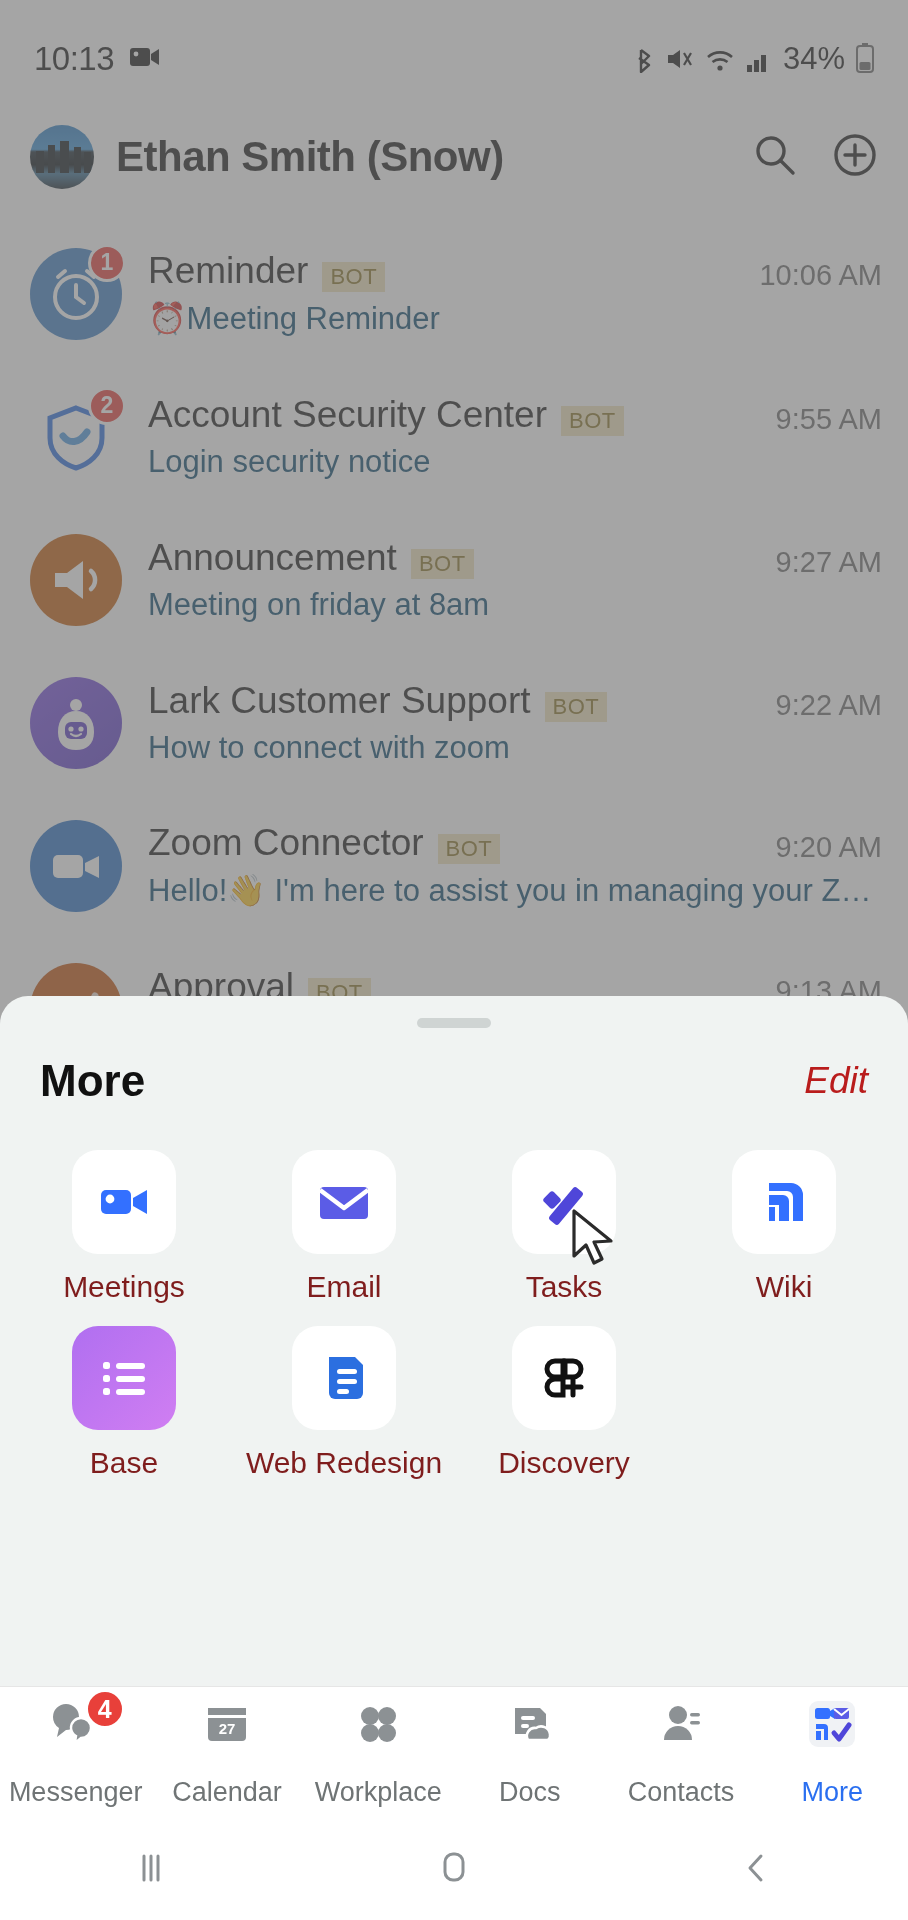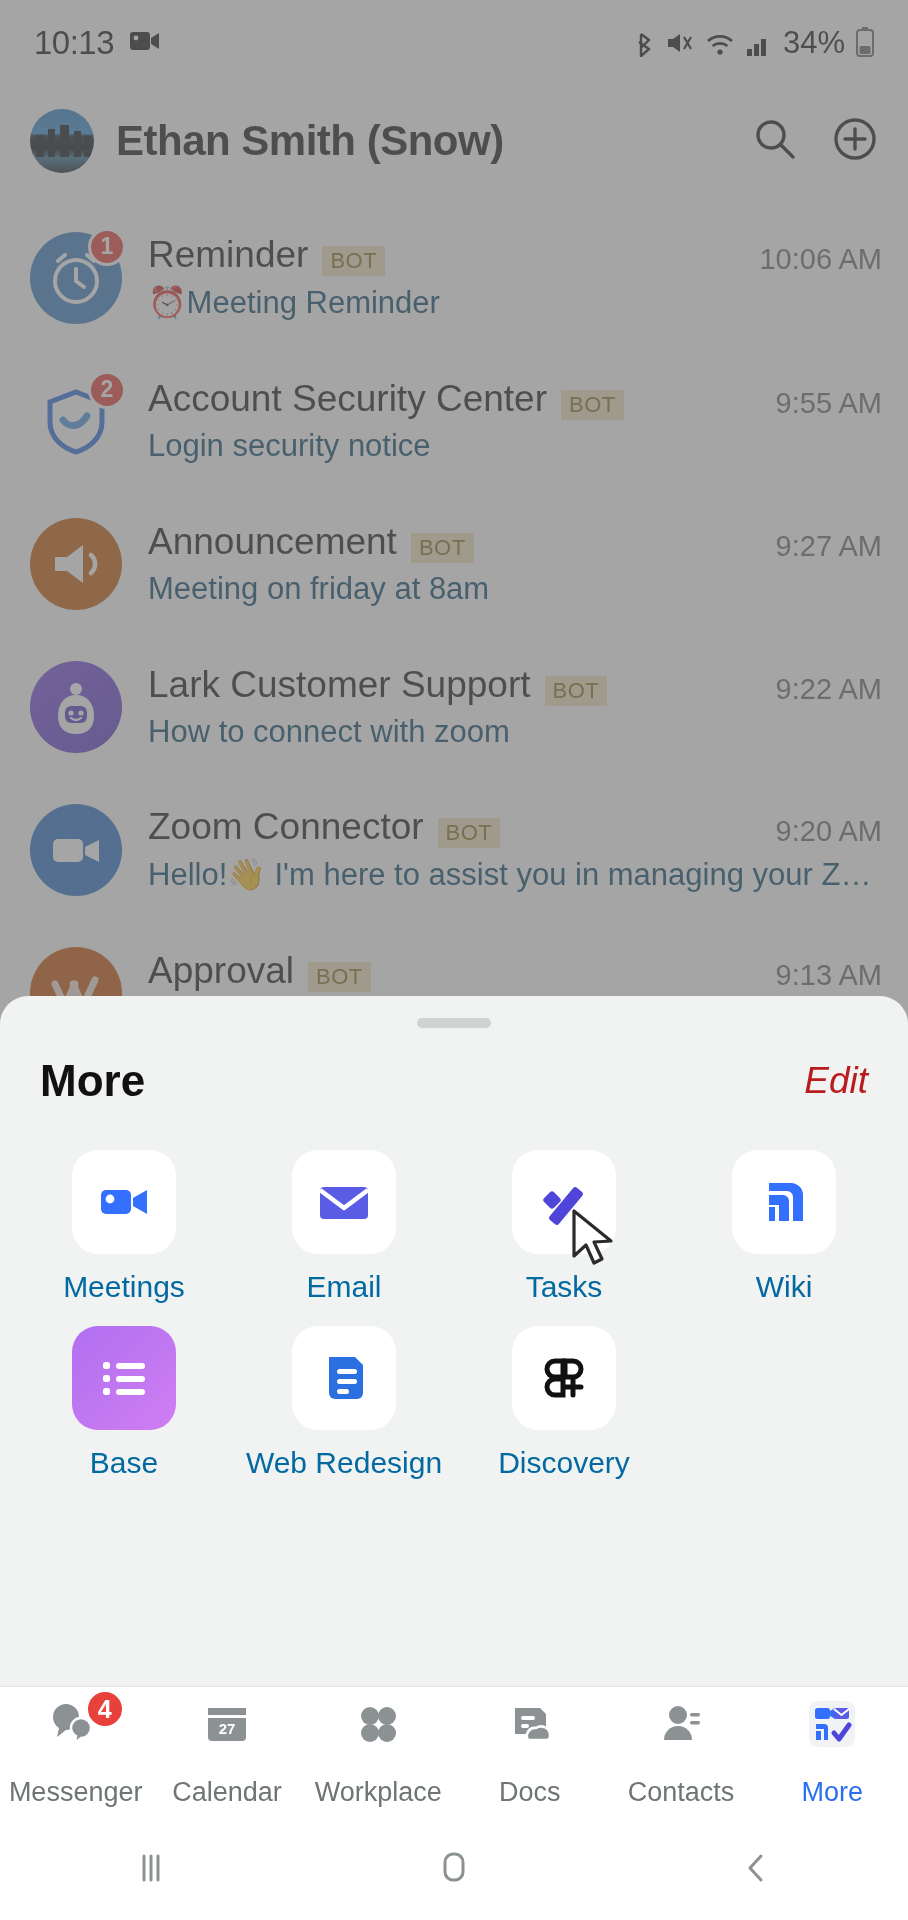--- a/index.html
+++ b/index.html
@@ -5,21 +5,21 @@
   * { margin:0; padding:0; box-sizing:border-box; }
   html,body { width:908px; height:1920px; overflow:hidden; }
   body {
     font-family:"Liberation Sans", sans-serif;
     background:#ffffff;
     position:relative;
   }
 
   
   #chat-layer {
-    position:absolute; left:0; top:0; width:908px; height:1790px;
+    position:absolute; left:0; top:16px; width:908px; height:1790px;
     background:#ffffff;
   }
   #dim-overlay {
     position:absolute; left:0; top:0; width:908px; height:1790px;
     background:rgba(110,110,110,0.62);
     z-index:40;
   }
 
   
   .statusbar {
@@ -111,21 +111,21 @@
   }
   .app-tile {
     width:104px; height:104px; border-radius:26px;
     background:#ffffff; display:flex; align-items:center; justify-content:center;
     position:relative;
   }
   .app-tile.grad-purple {
     background:linear-gradient(135deg,#b06ff0,#d07ef2);
   }
   .app-label {
-    margin-top:16px; font-size:30px; color:#0369a1; white-space:nowrap;
+    margin-top:16px; font-size:30px; color:#7f1d1d; white-space:nowrap;
   }
 
   
   .cursor {
     position:absolute; right:-6px; bottom:-16px; width:54px; height:62px;
     z-index:5;
   }
 
   
   .bottom-nav {

